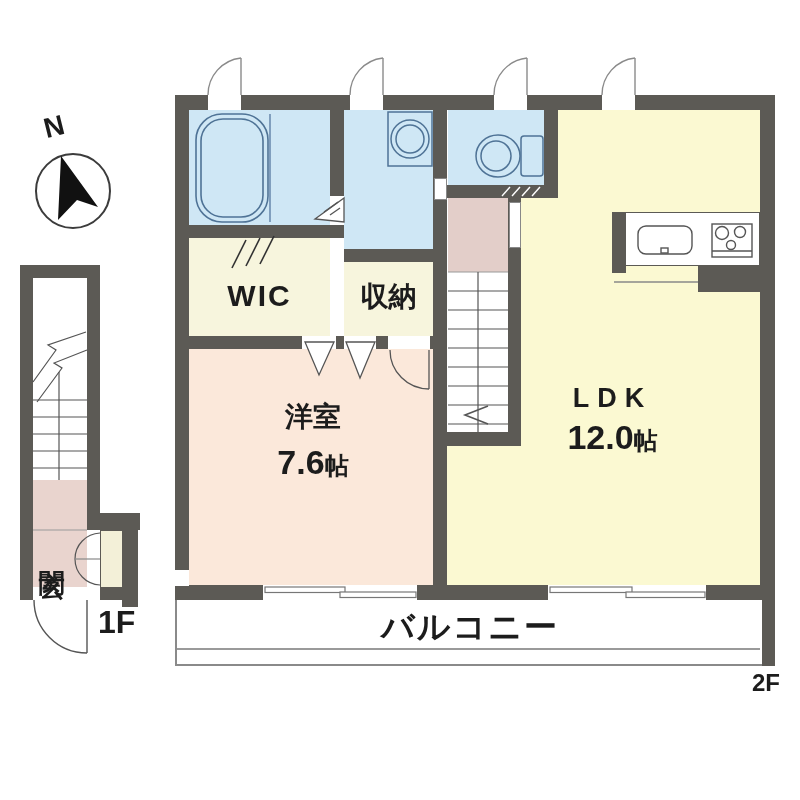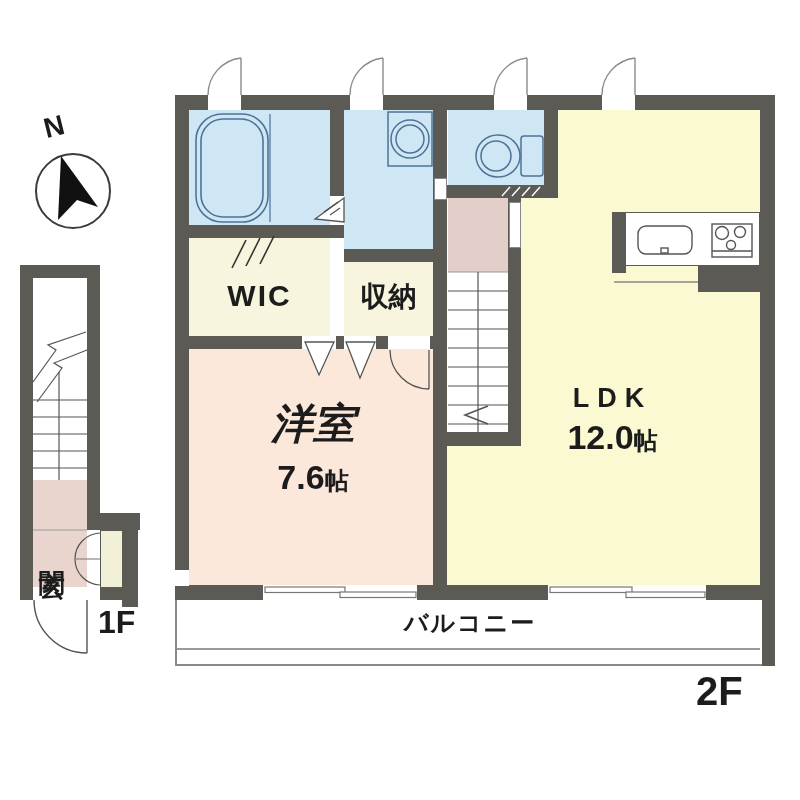--- a/index.html
+++ b/index.html
@@ -202,34 +202,34 @@
       <line x1="75" y1="559" x2="100" y2="559" stroke="#888"></line>
     </g>
 
     <g stroke="#555" fill="none" stroke-width="1.4">
       <line x1="87" y1="600" x2="87" y2="653"></line>
       <path d="M87,653 A53,53 0 0 1 34,600"></path>
     </g>
   </svg>
 
   <div class="label" style="left:208px;top:402px;width:210px;">
-    <div class="b" style="font-size:42px;font-style:italic;">洋室</div>
+    <div class="b" style="font-size:28px;">洋室</div>
     <div class="b" style="font-size:34px;margin-top:14px;"><span>7.6</span><span class="unit">帖</span></div>
   </div>
 
   <div class="label" style="left:500px;top:384px;width:225px;">
     <div class="b" style="font-size:27px;letter-spacing:8px;">LDK</div>
     <div class="b" style="font-size:34px;margin-top:8px;"><span>12.0</span><span class="unit">帖</span></div>
   </div>
 
   <div class="label b" style="left:344px;top:282px;width:89px;font-size:28px;">収納</div>
 
   <div class="label b" style="left:189px;top:280px;width:141px;font-size:30px;letter-spacing:2px;">WIC</div>
 
   <div class="label b" style="left:38px;top:518px;font-size:26px;writing-mode:vertical-rl;height:66px;">玄関</div>
 
-  <div class="label" style="left:350px;top:610px;width:240px;font-size:24px;font-weight:600;letter-spacing:2px;">バルコニー</div>
+  <div class="label" style="left:350px;top:610px;width:240px;font-size:33px;font-weight:600;letter-spacing:2px;">バルコニー</div>
 
   <div class="label b" style="left:98px;top:606px;font-size:32px;">1F</div>
 
-  <div class="label b" style="left:696px;top:670px;font-size:40px;">2F</div>
+  <div class="label b" style="left:752px;top:670px;font-size:24px;">2F</div>
 
 </div>
 
 </body></html>

